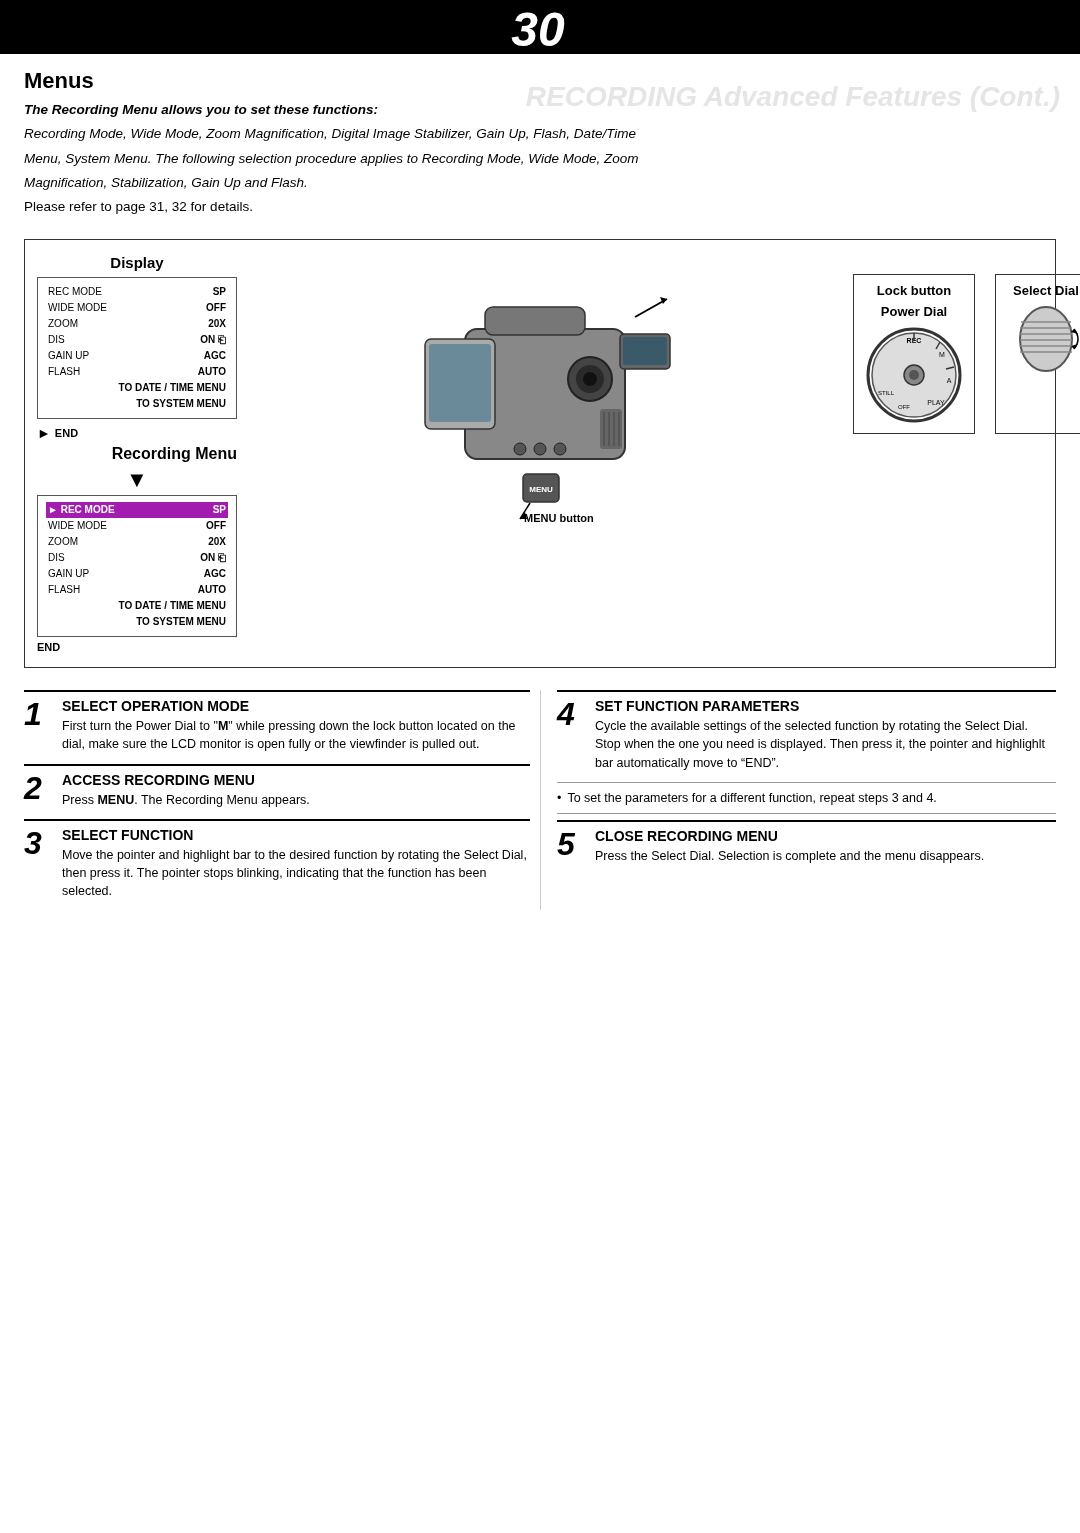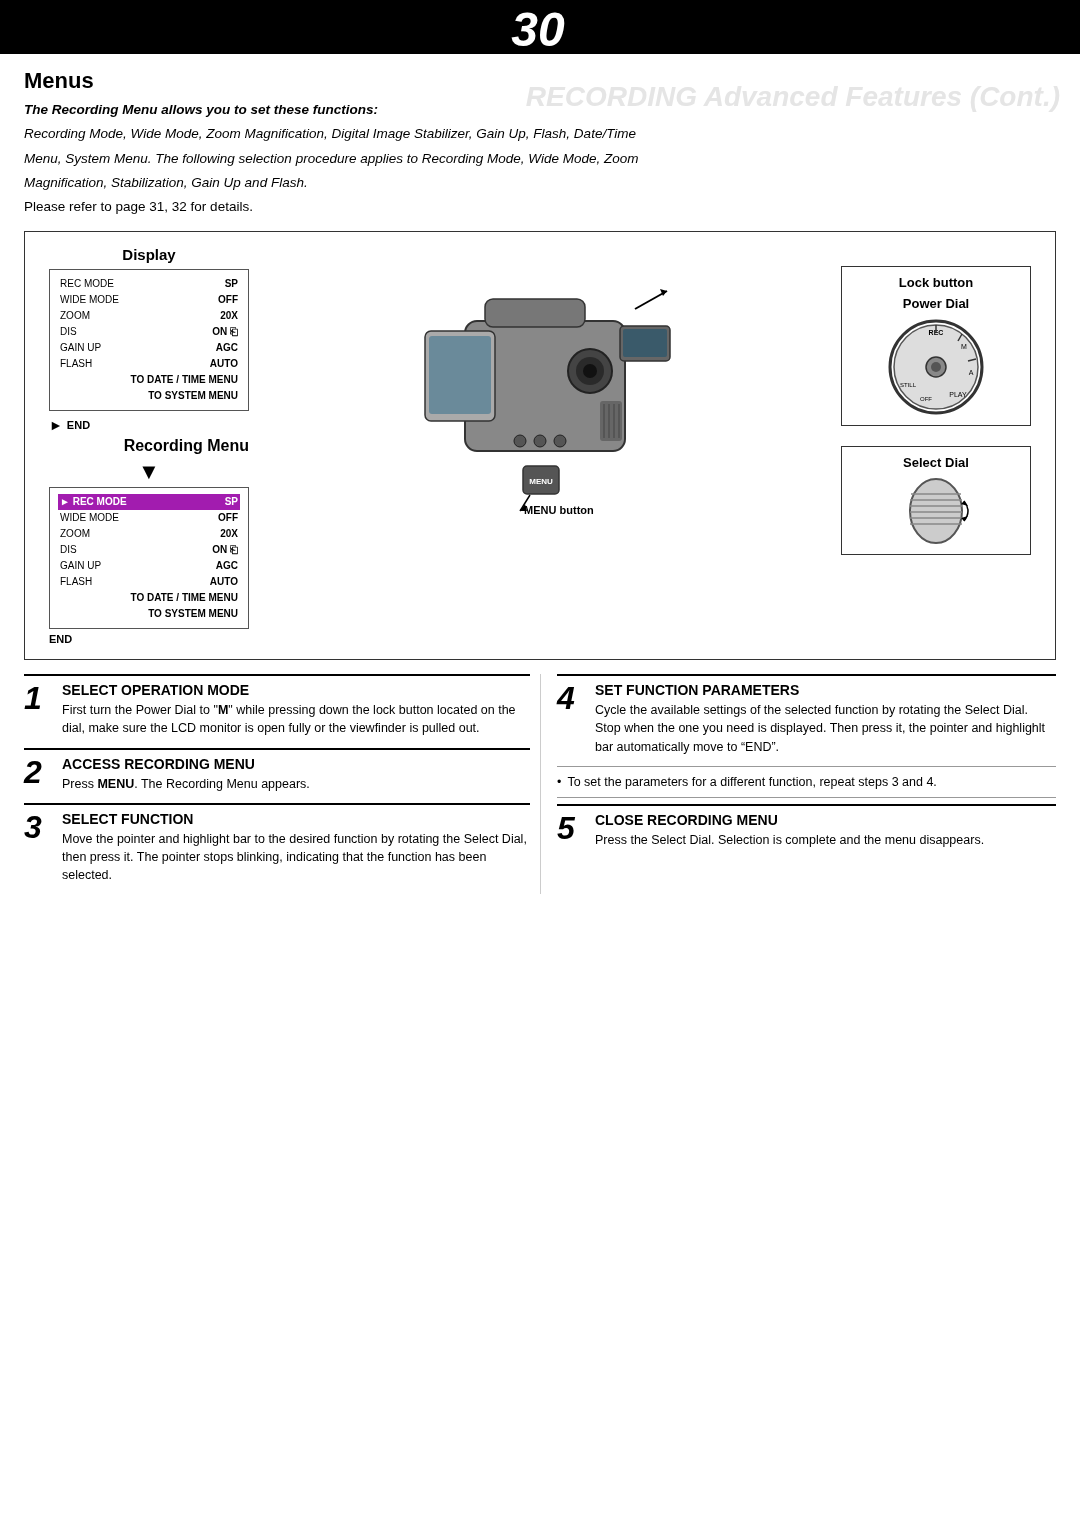--- a/index.html
+++ b/index.html
@@ -66,22 +66,22 @@
 
     .intro-text {
       font-size: 13.5px;
       line-height: 1.5;
       margin-bottom: 4px;
     }
 
     
     .diagram-box {
       border: 1.5px solid #333;
-      margin: 14px 0;
-      padding: 14px 24px;
+      margin: 22px 0;
+      padding: 14px 12px;
       position: relative;
       display: flex;
       gap: 10px;
       align-items: flex-start;
       min-height: 360px;
     }
 
     
     .display-panel {
       width: 200px;
@@ -193,21 +193,21 @@
       font-size: 11px;
       font-weight: bold;
       text-align: center;
     }
 
     
     .callouts {
       width: 190px;
       flex-shrink: 0;
       display: flex;
-      flex-direction: column;
+      flex-direction: row;
       gap: 20px;
       padding-top: 20px;
     }
     .callout-box {
       border: 1.5px solid #333;
       padding: 8px 10px;
       text-align: center;
     }
     .callout-title {
       font-weight: bold;

